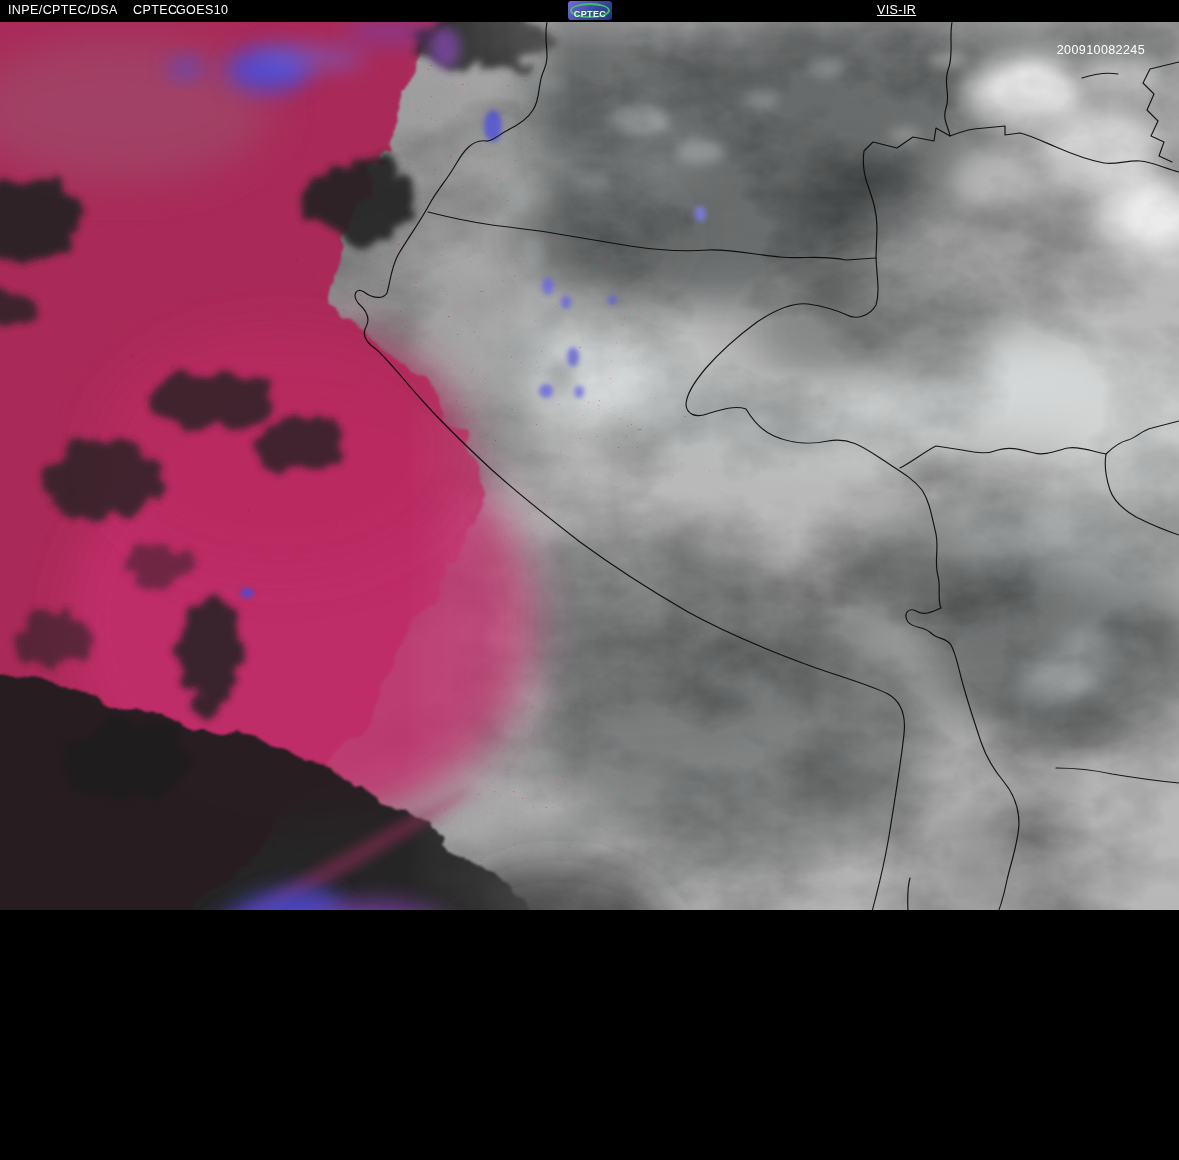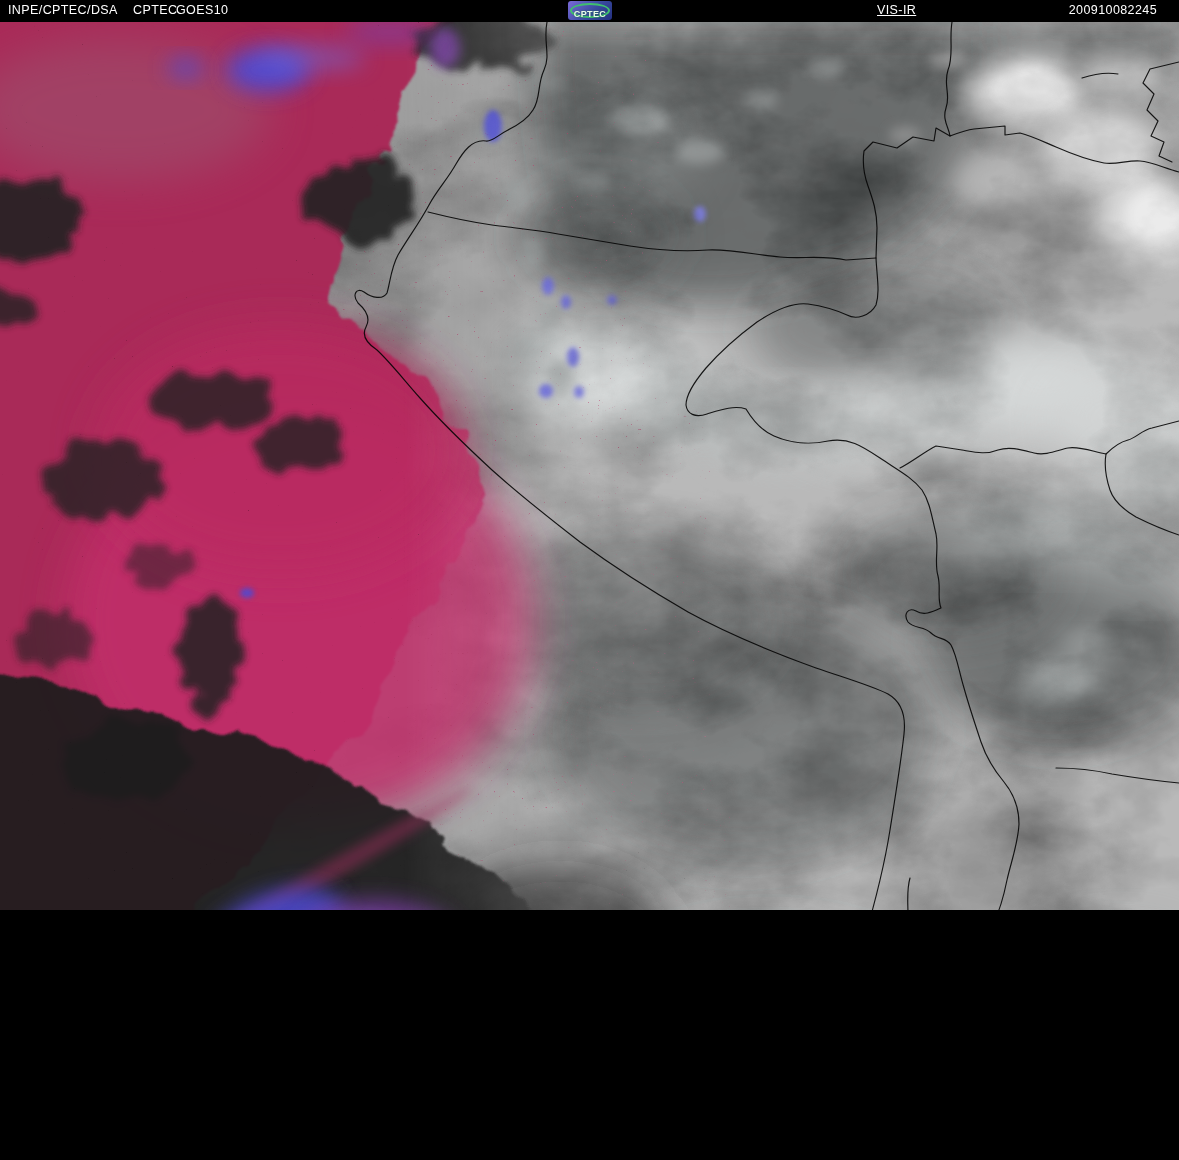--- a/index.html
+++ b/index.html
@@ -5,21 +5,21 @@
   html,body{margin:0;padding:0;background:#000;}
   .stage{position:relative;width:1179px;height:910px;overflow:hidden;background:#000;
          font-family:"Liberation Sans", sans-serif;}
   
   .topbar{position:absolute;left:0;top:0;width:1179px;height:22px;background:var(--c-header-bg,#000);z-index:5;}
   .topbar span{position:absolute;top:3px;color:var(--c-header-text,#fff);font-size:12.5px;letter-spacing:.4px;white-space:nowrap;}
   .t-agency{left:8px;}
   .t-operator{left:133px;}
   .t-satellite{left:176px;}
   .t-product{left:877px;text-decoration:underline;}
-  .t-timestamp{right:22px;letter-spacing:.8px;}
+  .t-timestamp{right:34px;letter-spacing:.8px;margin-top:40px;}
   .logo{position:absolute;left:568px;top:1px;width:44px;height:19px;border-radius:3px;
         background:linear-gradient(135deg,#7a6ad8 0%,#3a4aa0 55%,#243080 100%);
         display:flex;align-items:center;justify-content:center;overflow:hidden;}
   .logo .ring{position:absolute;left:2px;top:2px;width:36px;height:11px;border:2px solid #3fbf6f;border-radius:50%;}
   .logo .txt{position:relative;color:#eafaea;font-size:9px;font-weight:bold;letter-spacing:.4px;text-shadow:0 0 2px #1c7a40;}
   
   .scene{position:absolute;left:0;top:22px;width:1179px;height:1138px;}
   .c-mag{fill:var(--c-cold-magenta,#a92a58);}
   .c-magHot{fill:var(--c-hot-pink,#c22e6b);}
   .c-blue{fill:var(--c-very-cold-blue,#4b4bd6);}

